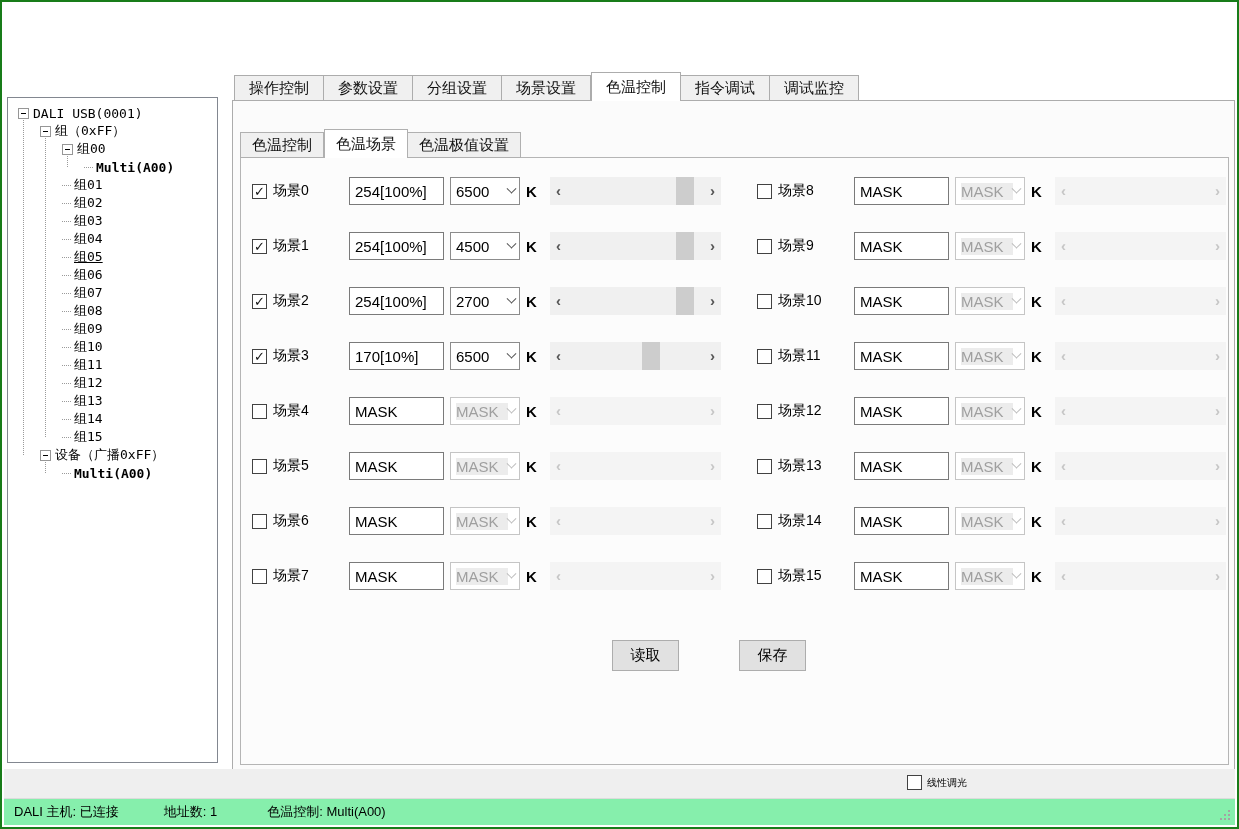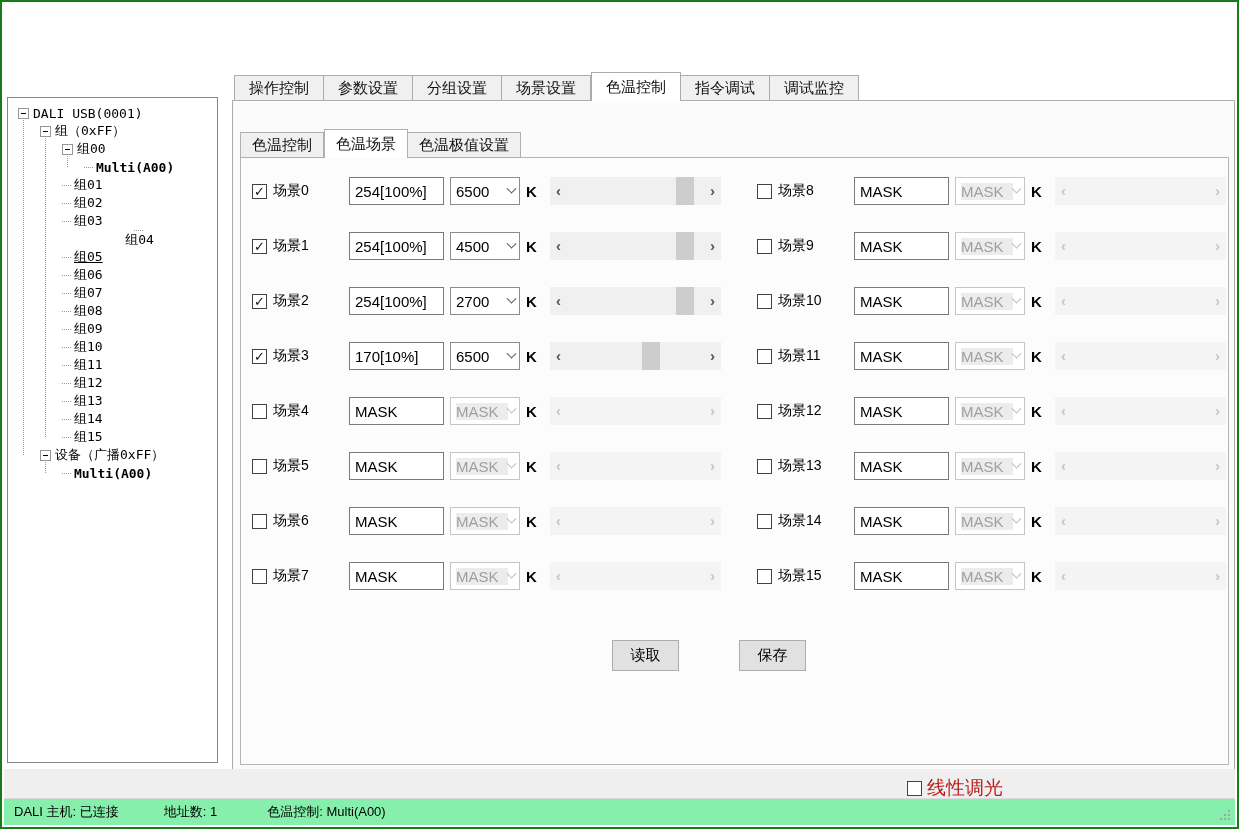--- a/index.html
+++ b/index.html
@@ -62,21 +62,21 @@
   .hscroll.disabled .arrow { color:#c6c6c6; }
   .hthumb { position:absolute; top:0; height:28px; width:18px; background:#cdcdcd; }
 
   
   .btn { position:absolute; width:67px; height:31px; background:#e1e1e1; border:1px solid #adadad; font-size:15px; color:#000; display:flex; align-items:center; justify-content:center; font-family:"Liberation Sans",sans-serif; }
 
   
   .bottom-strip { position:absolute; left:2px; right:2px; bottom:29px; height:29px; background:#efefef; }
   .linear-dim { position:absolute; left:903px; top:6px; display:flex; align-items:center; }
   .linear-dim .cb { background:#fff; }
-  .linear-dim-label { margin-left:5px; font-size:19px; color:#b91c1c; }
+  .linear-dim-label { margin-left:5px; font-size:10px; color:#000000; }
   .statusbar { position:absolute; left:2px; right:2px; bottom:2px; height:27px; background:#86efac; border-top:1px solid #dcdcdc; display:flex; align-items:center; font-size:13px; color:#000; }
   .status-item { margin-left:10px; }
   .status-item.s2 { margin-left:45px;text-align:center; }
   .status-item.s3 { margin-left:50px; }
   .grip { position:absolute; right:5px; bottom:5px; width:2px; height:2px; background:#a3a3a3;
           box-shadow:0 -4px #a3a3a3, 0 -8px #a3a3a3, -4px 0 #a3a3a3, -4px -4px #a3a3a3, -8px 0 #a3a3a3; }
 </style>
 </head>
 <body>
 
@@ -107,21 +107,21 @@
           <span>组01</span>
         </div>
         <div class="tree-row" style="padding-left: 54px;">
           <span class="tree-stub"></span>
           <span>组02</span>
         </div>
         <div class="tree-row" style="padding-left: 54px;">
           <span class="tree-stub"></span>
           <span>组03</span>
         </div>
-        <div class="tree-row" style="padding-left: 54px; flex-direction: column;">
+        <div class="tree-row" style="padding-left: 54px;">
           <span class="tree-stub"></span>
           <span>组04</span>
         </div>
         <div class="tree-row" style="padding-left: 54px; text-decoration: underline;">
           <span class="tree-stub"></span>
           <span>组05</span>
         </div>
         <div class="tree-row" style="padding-left: 54px;">
           <span class="tree-stub"></span>
           <span>组06</span>

